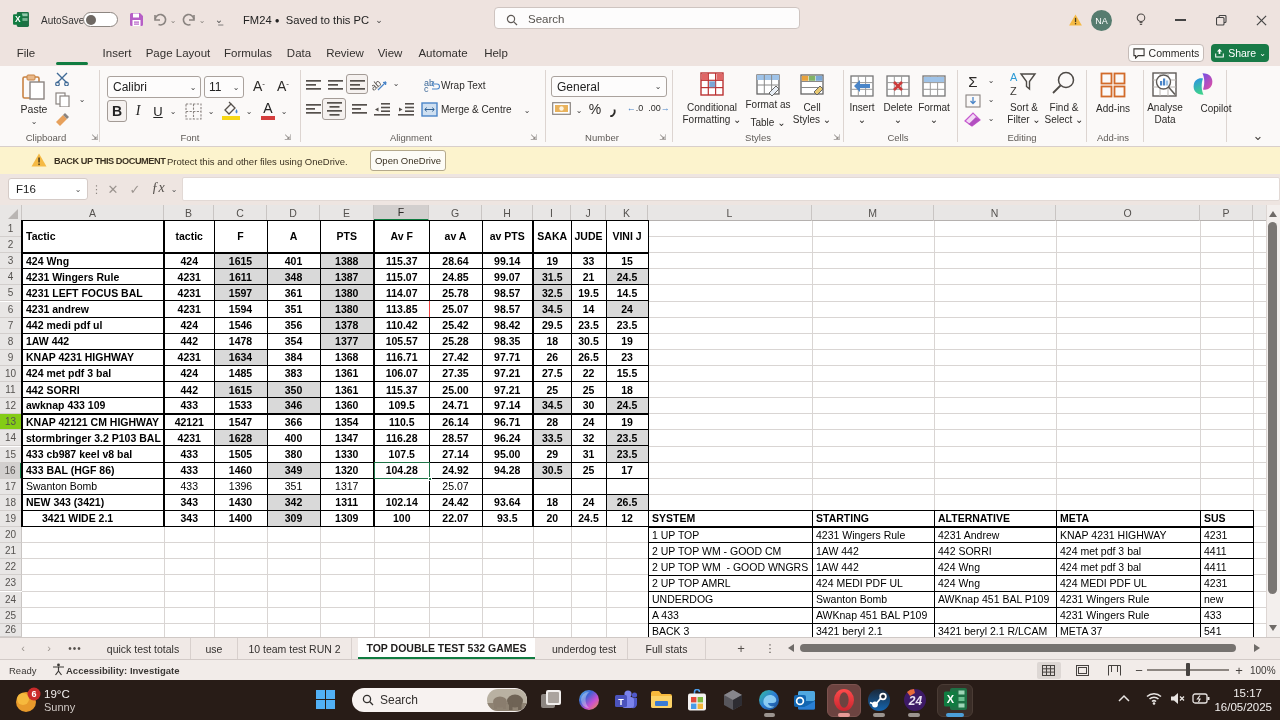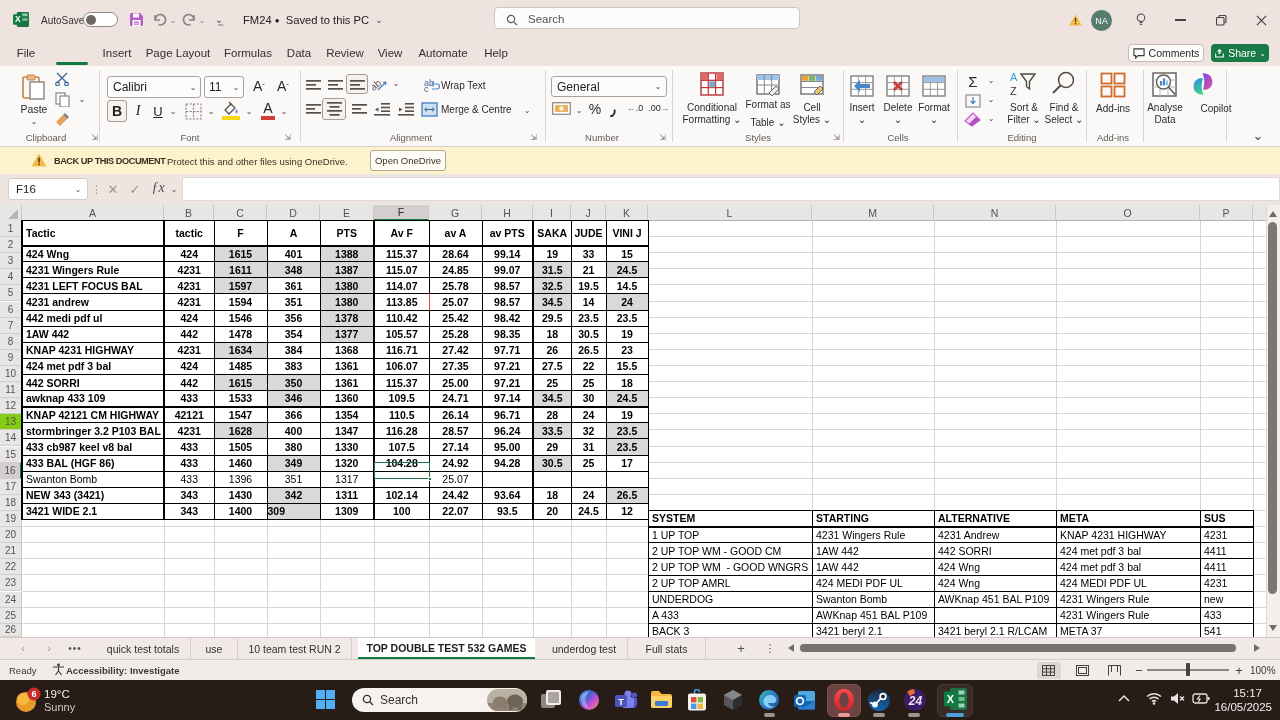--- a/index.html
+++ b/index.html
@@ -468,21 +468,21 @@
         <col style="width:53px">
         <col style="width:54px">
         <col style="width:55px">
         <col style="width:53px">
         <col style="width:51px">
         <col style="width:38px">
         <col style="width:35px">
         <col style="width:42px">
       </colgroup>
       <tbody>
-        <tr style="height:25px">
+        <tr style="height:32px">
           <td style="font-weight:bold;text-align:left;padding-left:3px;background:#fff;border-bottom:2px solid #000;border-right:2px solid #000;border-left:2px solid #000;border-top:1px solid #000;">Tactic</td>
           <td style="font-weight:bold;text-align:center;background:#fff;border-bottom:2px solid #000;border-right:1px solid #000;border-top:1px solid #000;">tactic</td>
           <td style="font-weight:bold;text-align:center;background:#fff;border-bottom:2px solid #000;border-right:1px solid #000;border-top:1px solid #000;">F</td>
           <td style="font-weight:bold;text-align:center;background:#fff;border-bottom:2px solid #000;border-right:1px solid #000;border-top:1px solid #000;">A</td>
           <td style="font-weight:bold;text-align:center;background:#fff;border-bottom:2px solid #000;border-right:2px solid #000;border-top:1px solid #000;">PTS</td>
           <td style="font-weight:bold;text-align:center;background:#fff;border-bottom:2px solid #000;border-right:1px solid #000;border-top:1px solid #000;">Av F</td>
           <td style="font-weight:bold;text-align:center;background:#fff;border-bottom:2px solid #000;border-right:1px solid #000;border-top:1px solid #000;">av A</td>
           <td style="font-weight:bold;text-align:center;background:#fff;border-bottom:2px solid #000;border-right:2px solid #000;border-top:1px solid #000;">av PTS</td>
           <td style="font-weight:bold;text-align:center;background:#fff;border-bottom:2px solid #000;border-right:1px solid #000;border-top:1px solid #000;">SAKA</td>
           <td style="font-weight:bold;text-align:center;background:#fff;border-bottom:2px solid #000;border-right:1px solid #000;border-top:1px solid #000;">JUDE</td>
@@ -690,24 +690,24 @@
           <td style="font-weight:bold;text-align:center;background:#d9d9d9;border-bottom:1px solid #000;border-right:1px solid #000;">342</td>
           <td style="font-weight:bold;text-align:center;background:#fff;border-bottom:1px solid #000;border-right:2px solid #000;">1311</td>
           <td style="font-weight:bold;text-align:center;background:#fff;border-bottom:1px solid #000;border-right:1px solid #000;margin-left:44px;">102.14</td>
           <td style="font-weight:bold;text-align:center;background:#fff;border-bottom:1px solid #000;border-right:1px solid #000;">24.42</td>
           <td style="font-weight:bold;text-align:center;background:#fff;border-bottom:1px solid #000;border-right:2px solid #000;">93.64</td>
           <td style="font-weight:bold;text-align:center;background:#fff;border-bottom:1px solid #000;border-right:1px solid #000;">18</td>
           <td style="font-weight:bold;text-align:center;background:#fff;border-bottom:1px solid #000;border-right:1px solid #000;">24</td>
           <td style="font-weight:bold;text-align:center;background:#d9d9d9;border-bottom:1px solid #000;border-right:1px solid #000;">26.5</td>
         </tr>
         <tr style="height:16.11px">
-          <td style="font-weight:bold;text-align:left;padding-left:3px;background:#fff;border-bottom:1px solid #000;border-right:2px solid #000;border-left:2px solid #000;">3421 WIDE 2.1</td>
+          <td style="font-weight:bold;text-align:left;padding-left:19px;background:#fff;border-bottom:1px solid #000;border-right:2px solid #000;border-left:2px solid #000;">3421 WIDE 2.1</td>
           <td style="font-weight:bold;text-align:center;background:#fff;border-bottom:1px solid #000;border-right:1px solid #000;">343</td>
           <td style="font-weight:bold;text-align:center;background:#fff;border-bottom:1px solid #000;border-right:1px solid #000;">1400</td>
-          <td style="font-weight:bold;text-align:left;background:#d9d9d9;border-bottom:1px solid #000;border-right:1px solid #000;">309</td>
+          <td style="font-weight:bold;text-align:center;background:#d9d9d9;border-bottom:1px solid #000;border-right:1px solid #000;">309</td>
           <td style="font-weight:bold;text-align:center;background:#fff;border-bottom:1px solid #000;border-right:2px solid #000;">1309</td>
           <td style="font-weight:bold;text-align:center;background:#fff;border-bottom:1px solid #000;border-right:1px solid #000;">100</td>
           <td style="font-weight:bold;text-align:center;background:#fff;border-bottom:1px solid #000;border-right:1px solid #000;">22.07</td>
           <td style="font-weight:bold;text-align:center;background:#fff;border-bottom:1px solid #000;border-right:2px solid #000;">93.5</td>
           <td style="font-weight:bold;text-align:center;background:#fff;border-bottom:1px solid #000;border-right:1px solid #000;">20</td>
           <td style="font-weight:bold;text-align:center;background:#fff;border-bottom:1px solid #000;border-right:1px solid #000;">24.5</td>
           <td style="font-weight:bold;text-align:center;background:#fff;border-bottom:1px solid #000;border-right:1px solid #000;">12</td>
         </tr>
       </tbody>
     </table>

